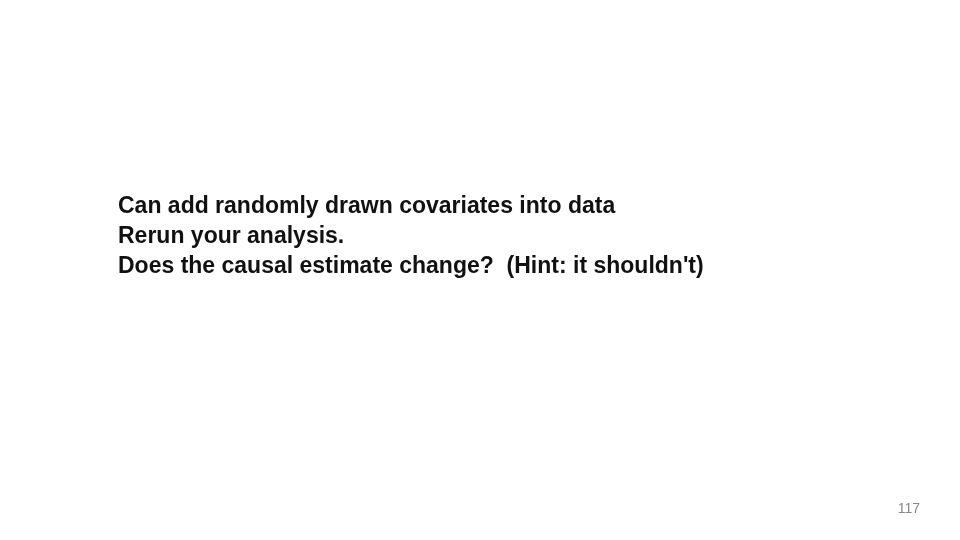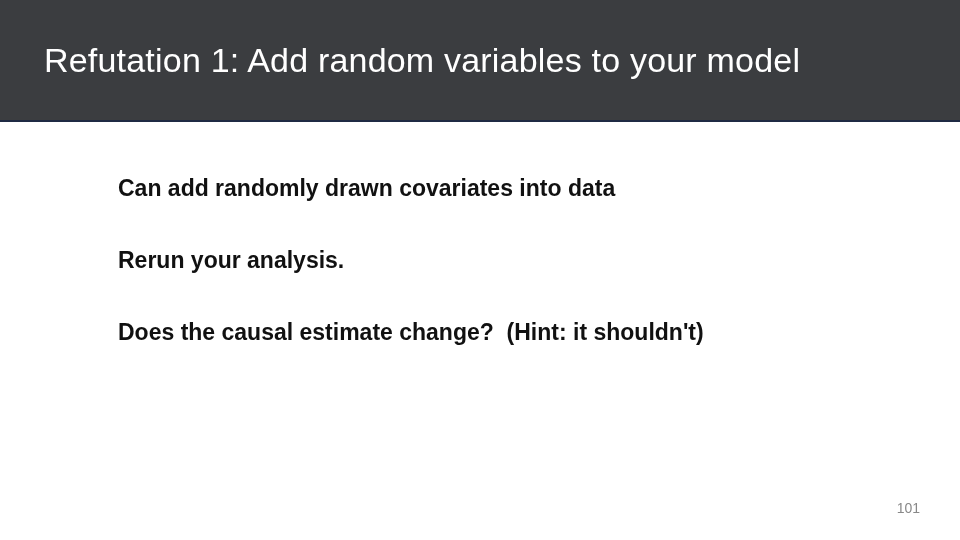--- a/index.html
+++ b/index.html
@@ -26,45 +26,41 @@
   .body {
     position: absolute;
     top: 150px;
     left: 118px;
     right: 60px;
   }
   .point {
     font-size: 23px;
     font-weight: 600;
     color: #111;
-    margin-top: 42px;
     line-height: 1.3;
   }
-  .point:first-child { margin-top: 24px; }
+  .point:first-child { margin-top: 41px; }
   .hint { font-weight: 600; }
   .pagenum {
     position: absolute;
     bottom: 24px;
     right: 40px;
     font-size: 14px;
     color: #888;
   }
 </style>
 </head>
 <body>
 <div class="slide">
 
-  <div class="header">
-    <div class="title">Refutation 1: Add random variables to your model</div>
-  </div>
 
   <div class="body">
     <div class="point">Can add randomly drawn covariates into data</div>
     <div class="point">Rerun your analysis.</div>
     <div class="point">
       <span>Does the causal estimate change?</span>&nbsp;
       <span class="hint">(Hint: it shouldn't)</span>
     </div>
   </div>
 
-  <div class="pagenum">101</div>
+  <div class="pagenum">117</div>
 
 </div>
 
 </body></html>

